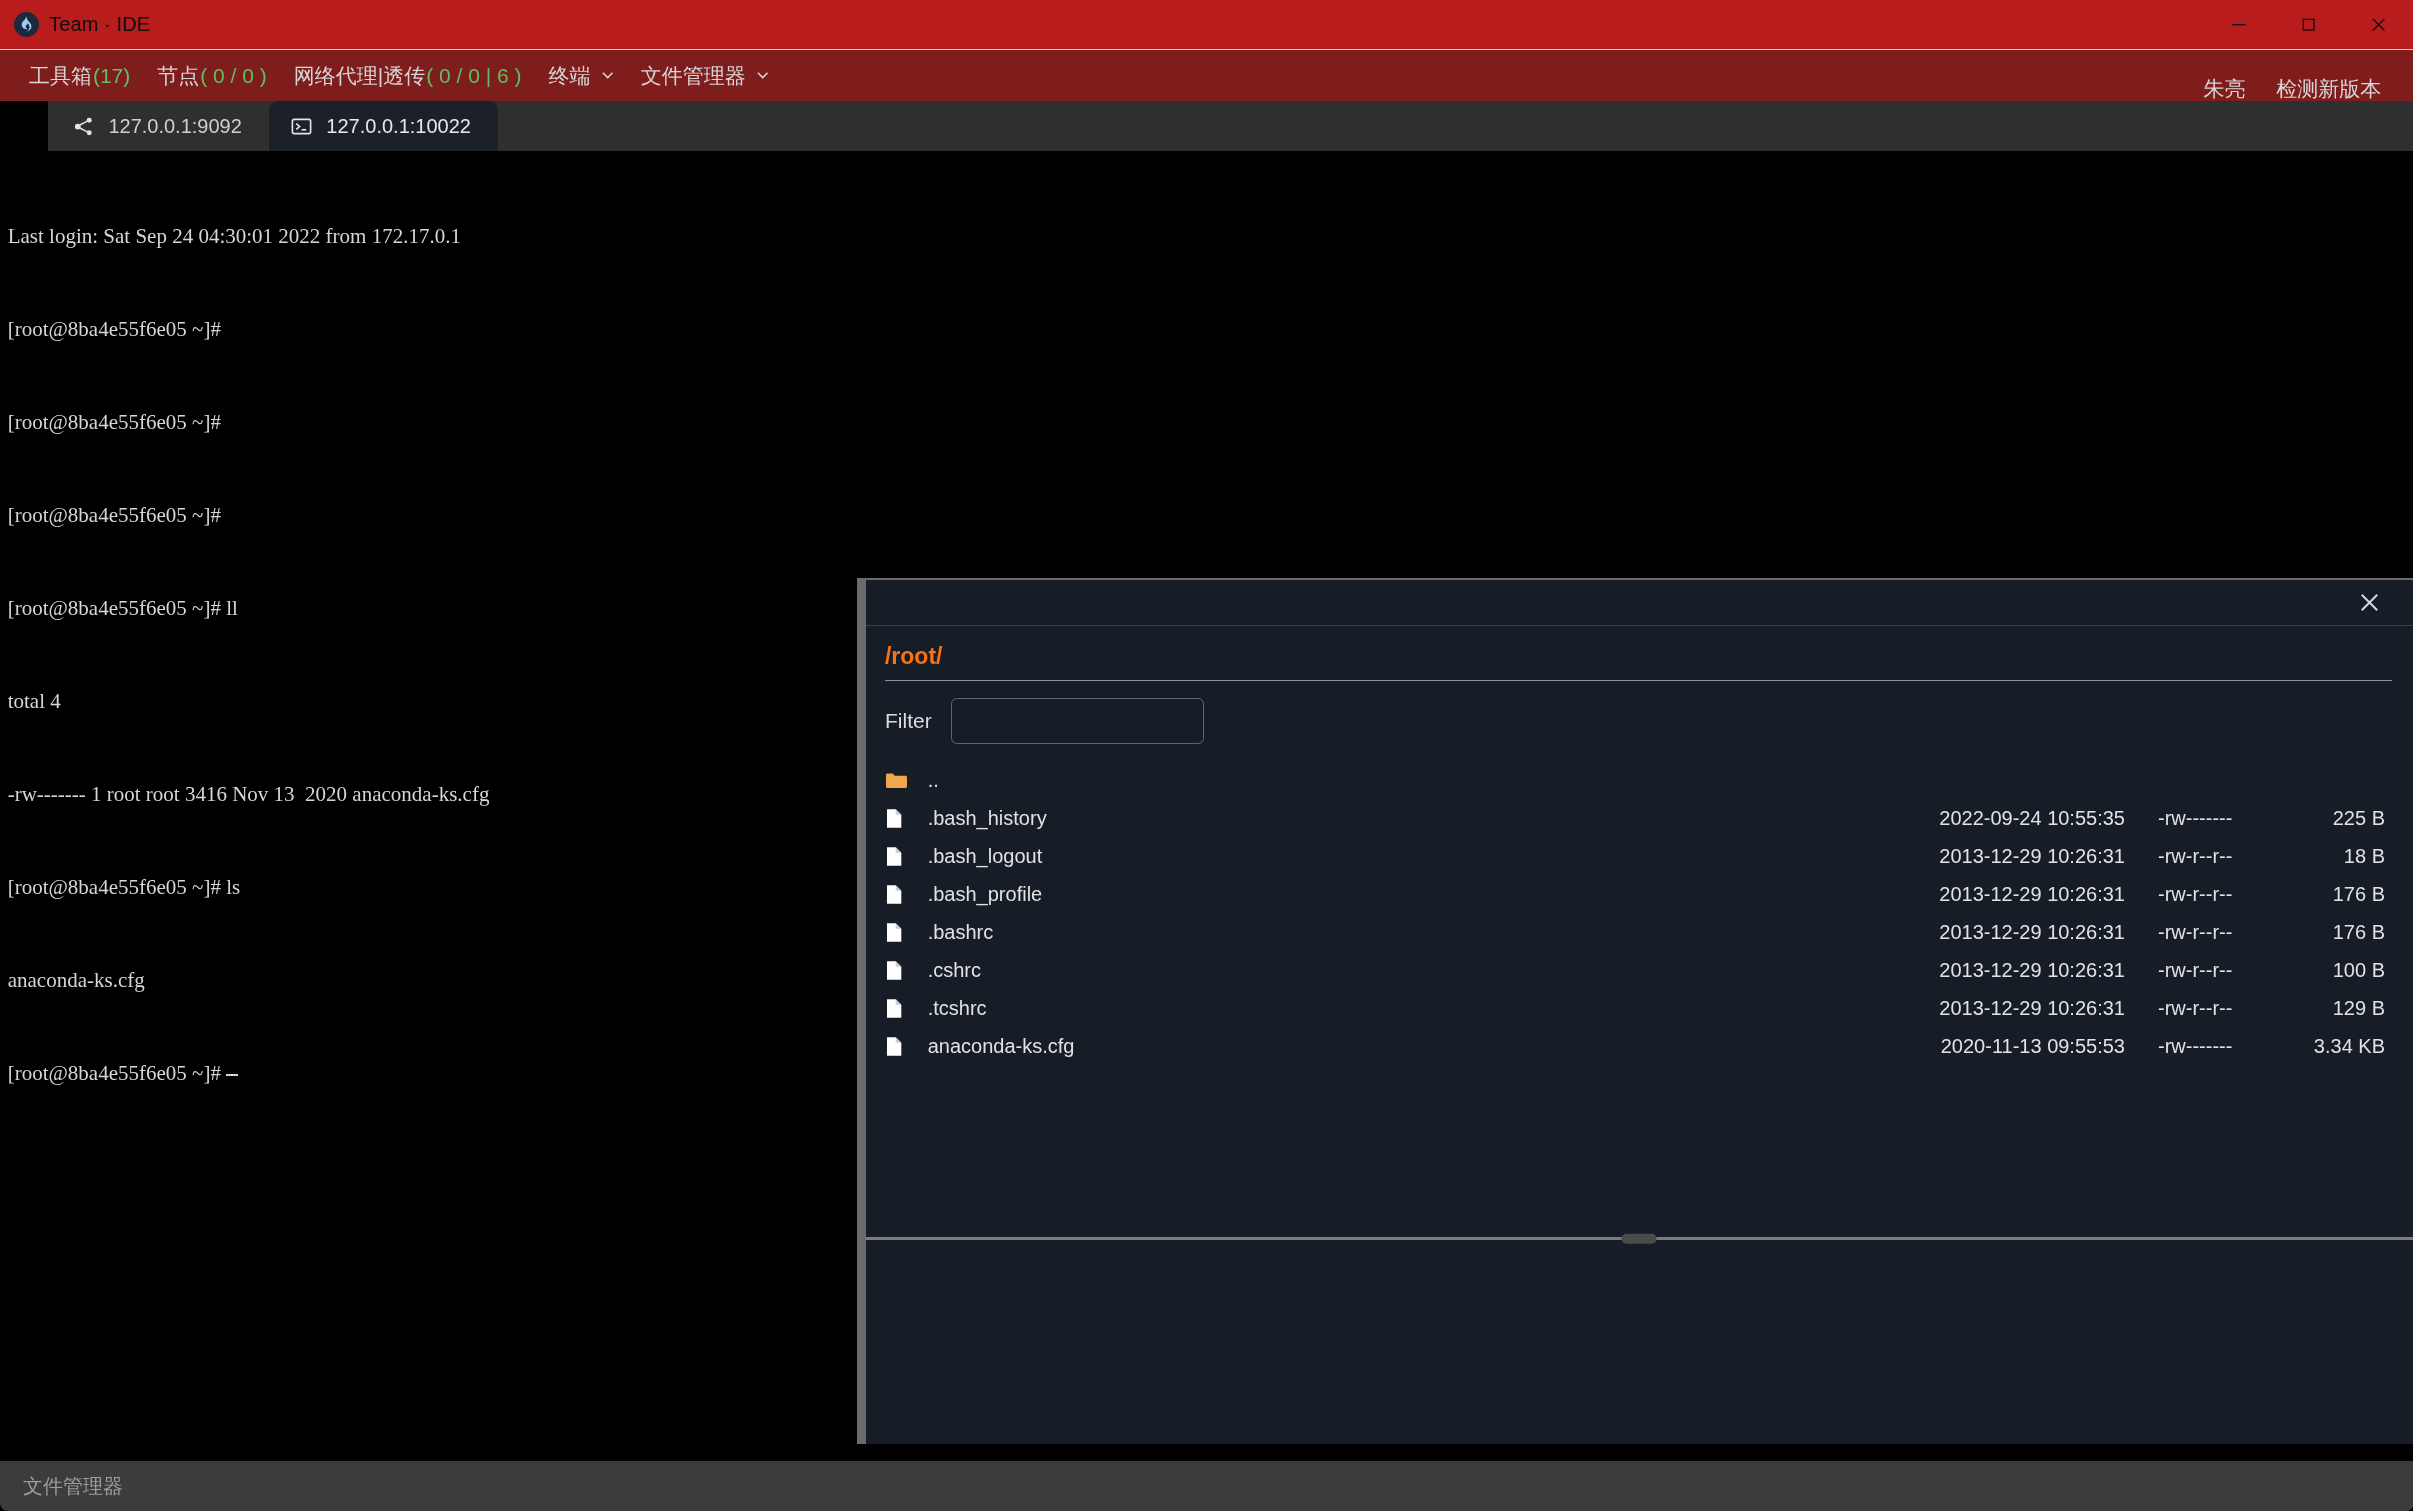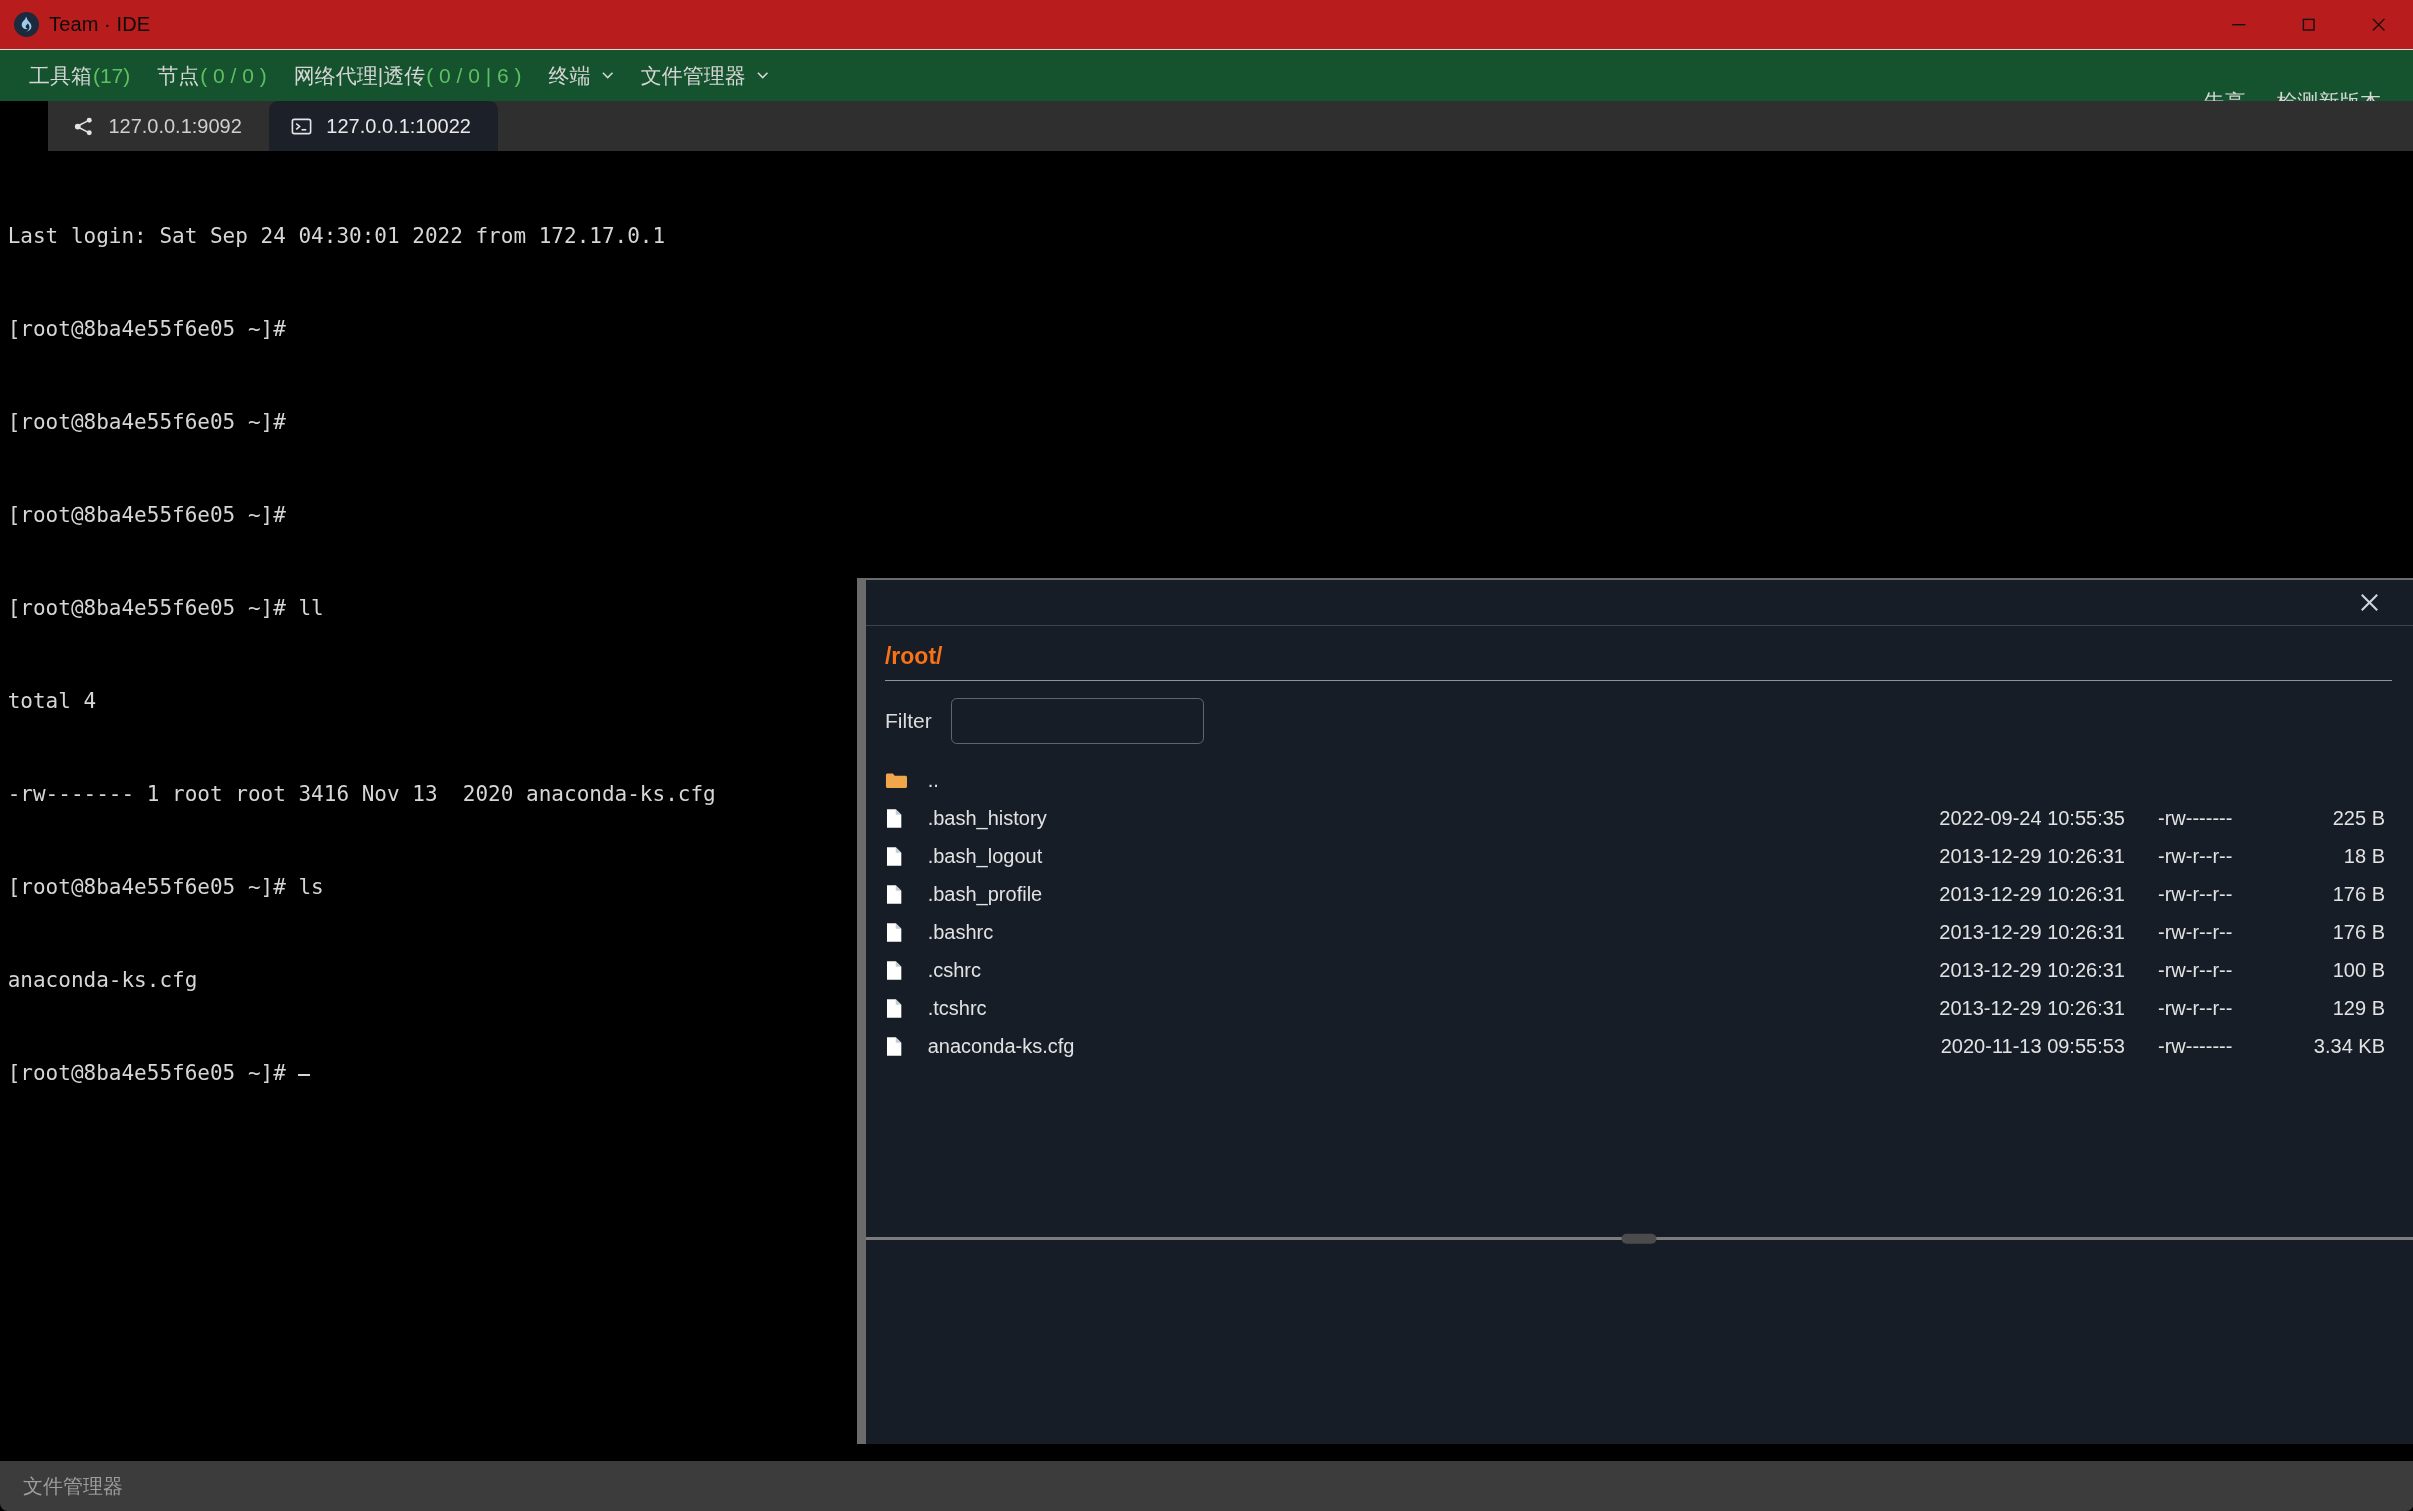--- a/index.html
+++ b/index.html
@@ -44,22 +44,22 @@
   .winctl {
     width: 70px; height: 49px;
     display: flex; align-items: center; justify-content: center;
     cursor: default;
   }
   .winctl svg { display: block; }
 
   
   .menubar {
     height: 51px; flex: 0 0 51px;
-    background: #14532d;
-    display: flex; align-items: flex-start;
+    background: #7f1d1d;
+    display: flex; align-items: center;
     padding: 0 17.4px 0 15.4px;
   }
   .menu-item {
     font-size: 21px; color: #d6d6d6;
     padding: 0 13.5px; height: 51px;
     display: flex; align-items: center; gap: 1px;
     white-space: nowrap;
   }
   .menu-item .cnt { color: #5fbf63; }
   .caret {
@@ -110,21 +110,21 @@
   }
   .terminal {
     position: absolute; inset: 0;
     padding: 7.7px 0 0 7.7px;
     font-family: "DejaVu Sans Mono", "Liberation Mono", monospace;
     font-size: 21px;
     line-height: 31px;
     color: #d6d6d6;
     white-space: pre;
   }
-  .term-line { height: 31px; }
+  .term-line { height: 31px; font-family: Liberation Serif, serif; }
   .cursor {
     display: inline-block;
     width: 11.6px; border-bottom: 2.9px solid #d6d6d6;
     position: relative; top: -3.9px;
   }
 
   
   .fm-panel {
     position: absolute;
     left: 857px; top: 427px;

